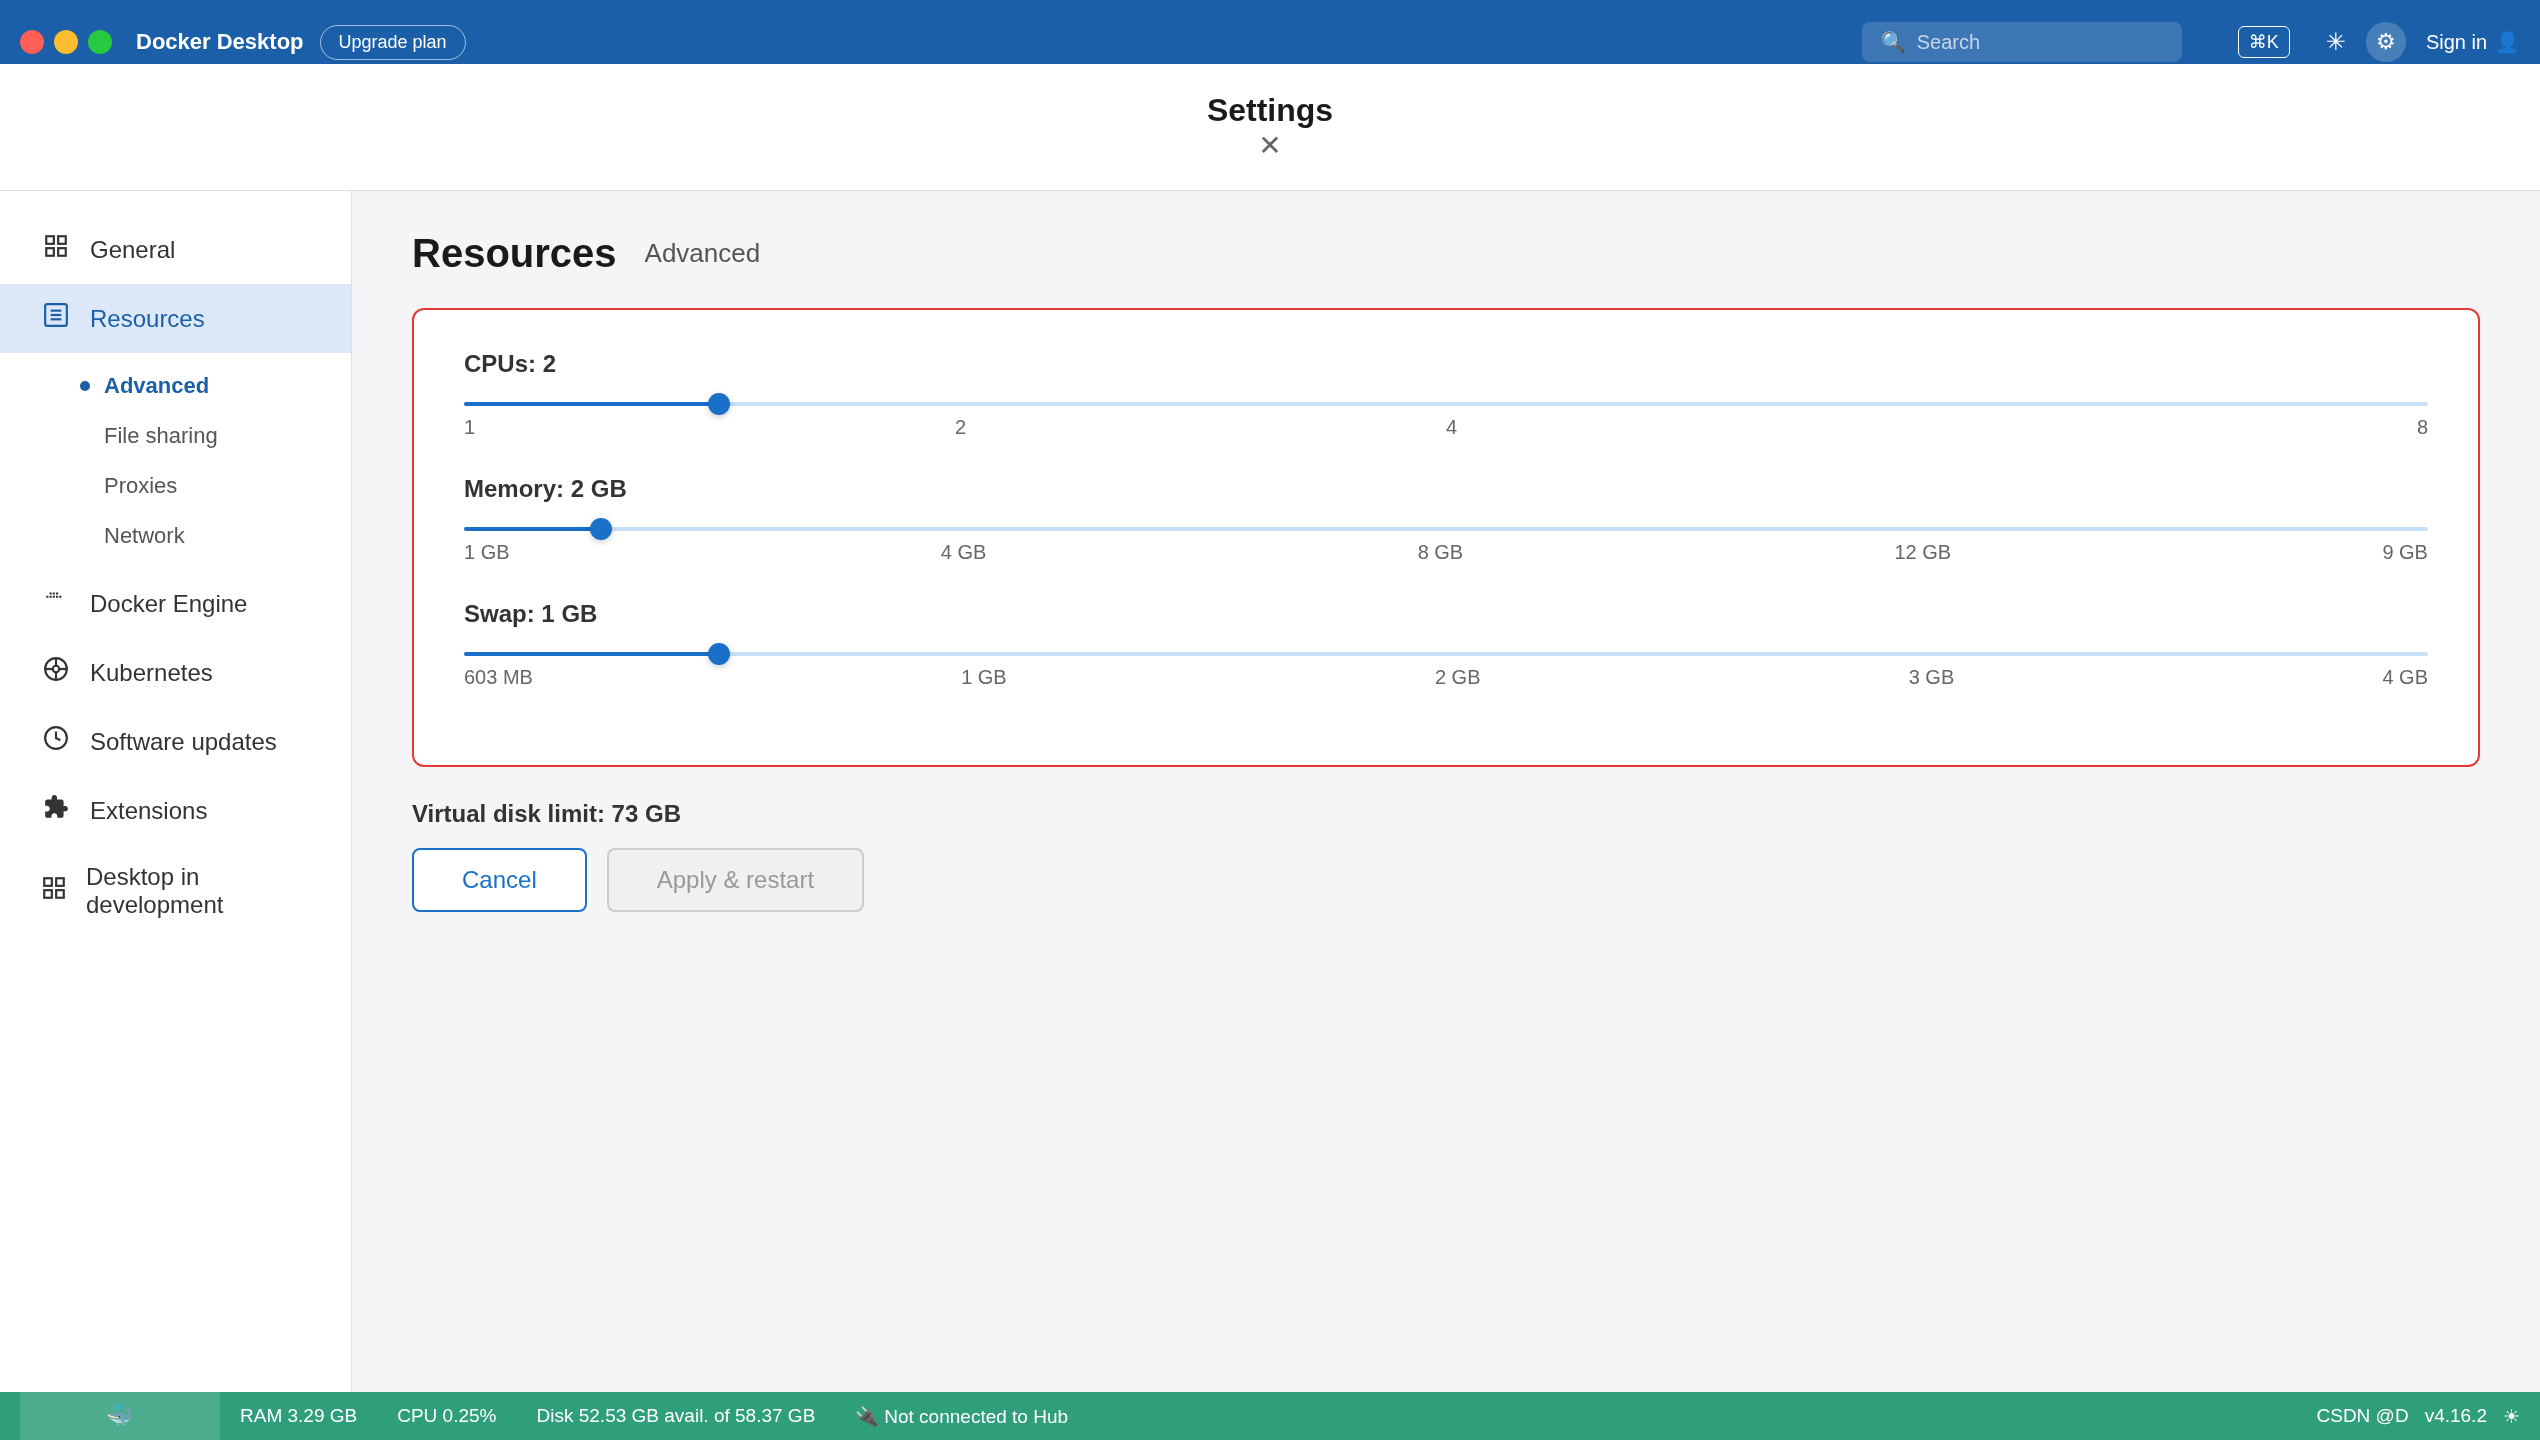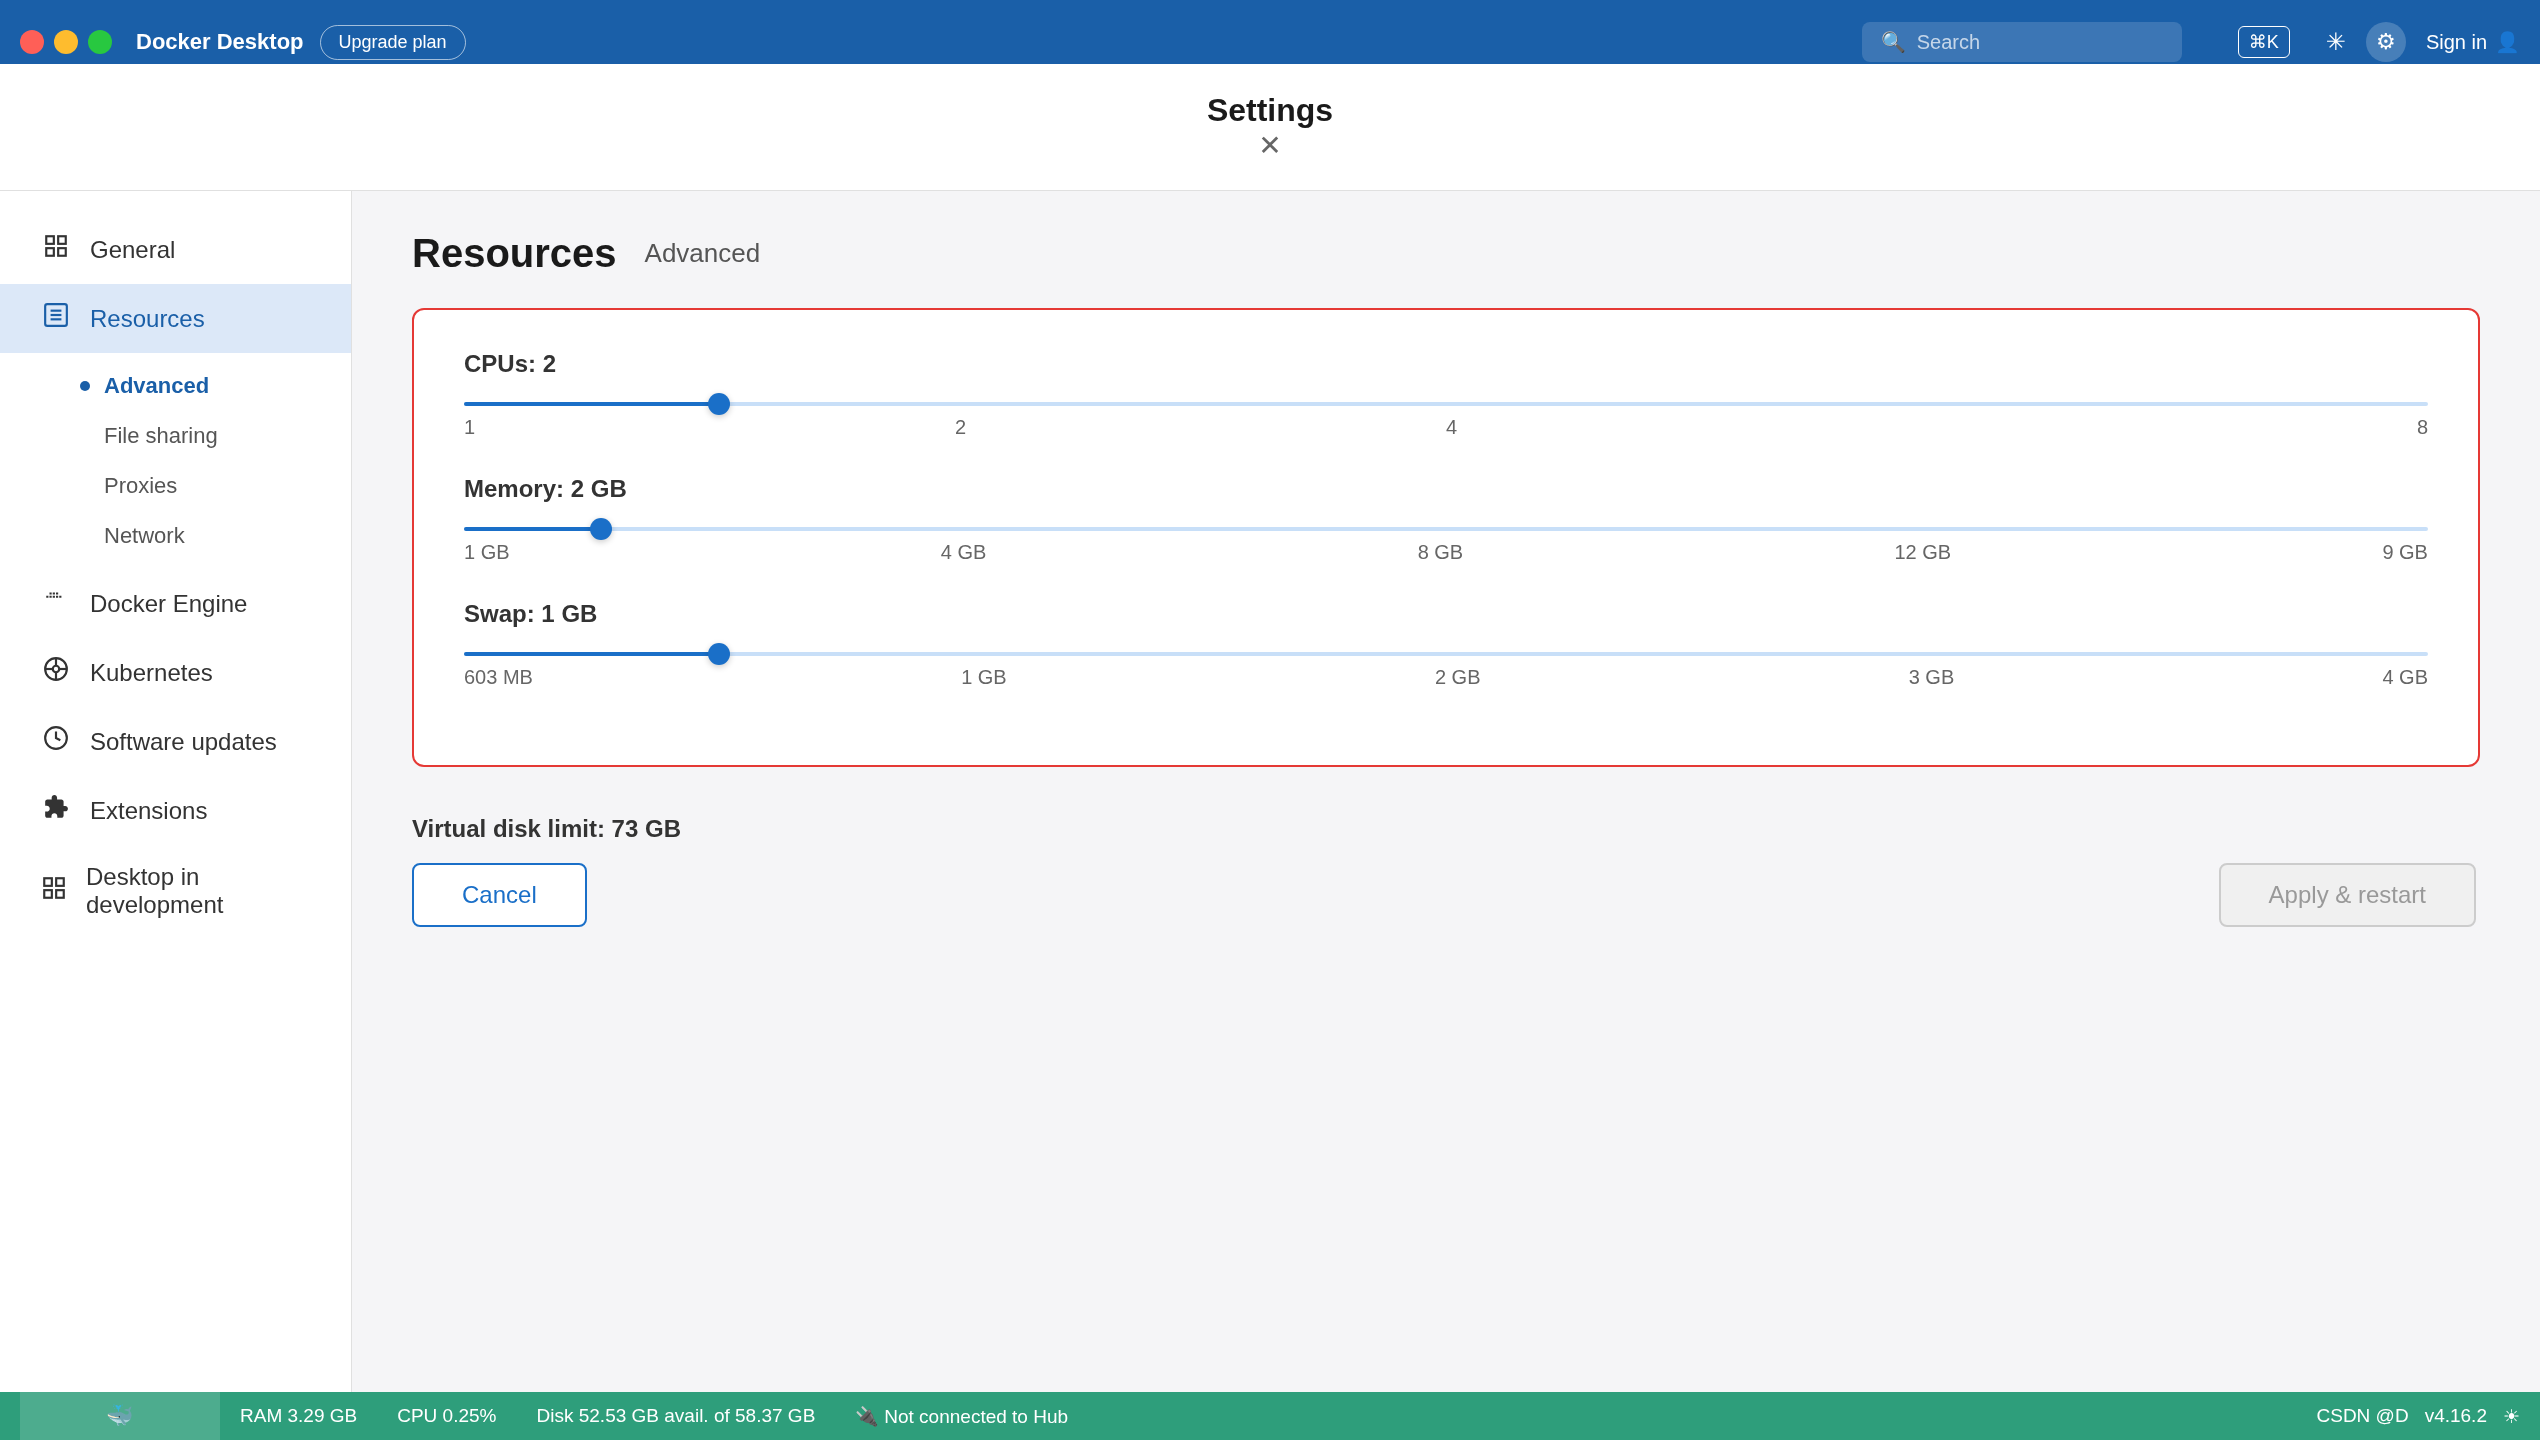--- a/index.html
+++ b/index.html
@@ -149,21 +149,21 @@
       cursor: pointer;
       padding: 4px 0;
     }
 
     
     .resource-panel {
       border: 2.5px solid #e53935;
       border-radius: 12px;
       background: white;
       padding: 40px 50px;
-      margin-bottom: 48px;
+      margin-bottom: 33px;
     }
 
     .slider-group { margin-bottom: 36px; }
     .slider-label { font-size: 24px; color: #333; margin-bottom: 24px; }
     .slider-label span { font-weight: 700; }
     .slider-track {
       width: 100%;
       height: 4px;
       background: #c8dff8;
       border-radius: 2px;
@@ -199,21 +199,21 @@
     .virtual-disk {
       font-size: 24px;
       color: #333;
       margin-top: 8px;
     }
     .virtual-disk span { font-weight: 700; }
 
     
     .footer-actions {
       display: flex;
-      justify-content: space-between;
+      justify-content: flex-start;
       gap: 20px;
       margin-top: 20px;
       padding-right: 4px;
     }
     .btn-cancel {
       padding: 16px 48px;
       border: 2px solid #1a6fc8;
       background: white;
       color: #1a6fc8;
       border-radius: 8px;

